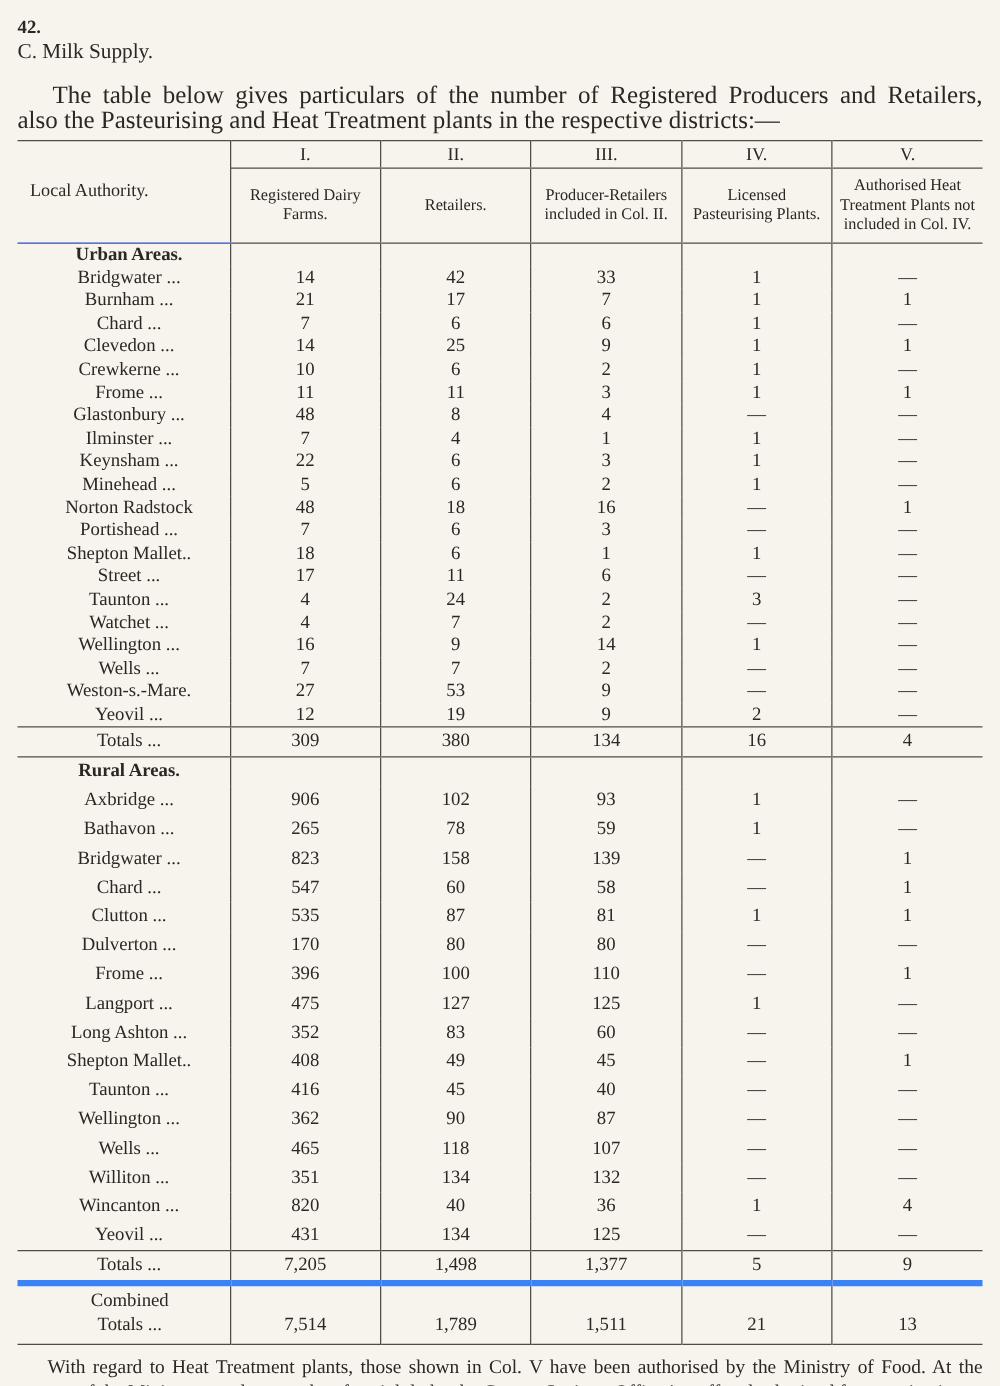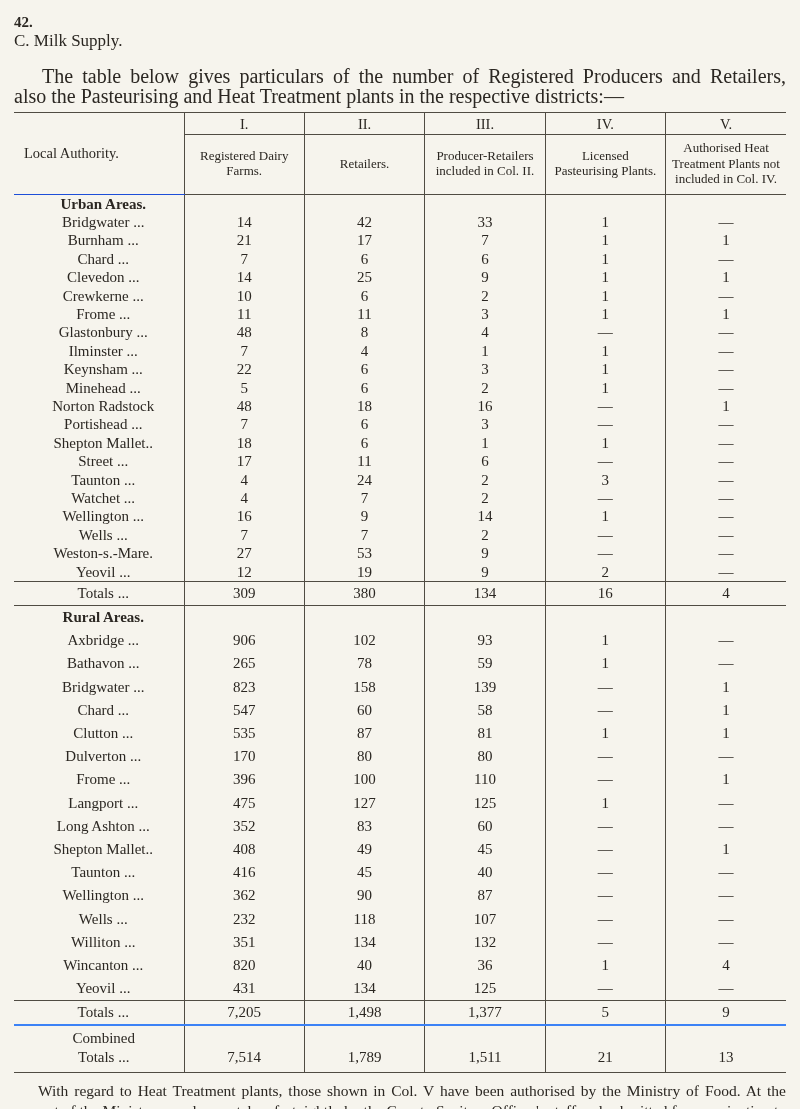--- a/index.html
+++ b/index.html
@@ -30,21 +30,21 @@
   th.local-auth { text-align:left; vertical-align:middle; padding-left:10px; font-size:14.5px;
                   border-bottom:1px solid #1d4ed8; }
 
   td.col-name { text-align:center; padding-left:10px; overflow:hidden; white-space:nowrap; }
   td.col-num  { text-align:center; }
   tbody[data-section="0"] td { line-height:16.4px; }
   tbody[data-section="1"] td { line-height:21.2px; }
   td.section-label { font-weight:bold; }
   tr.totals-row td { border-top:1px solid #504c43; border-bottom:1px solid #504c43;
                      padding-top:3px; padding-bottom:3px; line-height:17px; }
-  tfoot td { border-top:2px solid #3b82f6; vertical-align:bottom; padding:3px 0 5px; line-height:19px; }
+  tfoot td { border-top:5px solid #3b82f6; vertical-align:bottom; padding:3px 0 5px; line-height:19px; }
   td.combined-label { padding-left:10px; }
 
   .footnote { font-size:15.5px; line-height:20px; text-align:justify; text-indent:24px; margin-top:8px; }
 </style>
 </head>
 <body>
 
 <div class="page">
   <div class="page-number">42.</div>
   <div class="section-title">C. Milk Supply.</div>
@@ -351,21 +351,21 @@
         <tr class="data-row">
           <td class="col-name row-name">Wellington ...</td>
           <td class="v col-num">362</td>
           <td class="v col-num">90</td>
           <td class="v col-num">87</td>
           <td class="v col-num">—</td>
           <td class="v col-num">—</td>
         </tr>
         <tr class="data-row">
           <td class="col-name row-name">Wells ...</td>
-          <td class="v col-num">232</td>
+          <td class="v col-num">465</td>
           <td class="v col-num">118</td>
           <td class="v col-num">107</td>
           <td class="v col-num">—</td>
           <td class="v col-num">—</td>
         </tr>
         <tr class="data-row">
           <td class="col-name row-name">Williton ...</td>
           <td class="v col-num">351</td>
           <td class="v col-num">134</td>
           <td class="v col-num">132</td>

